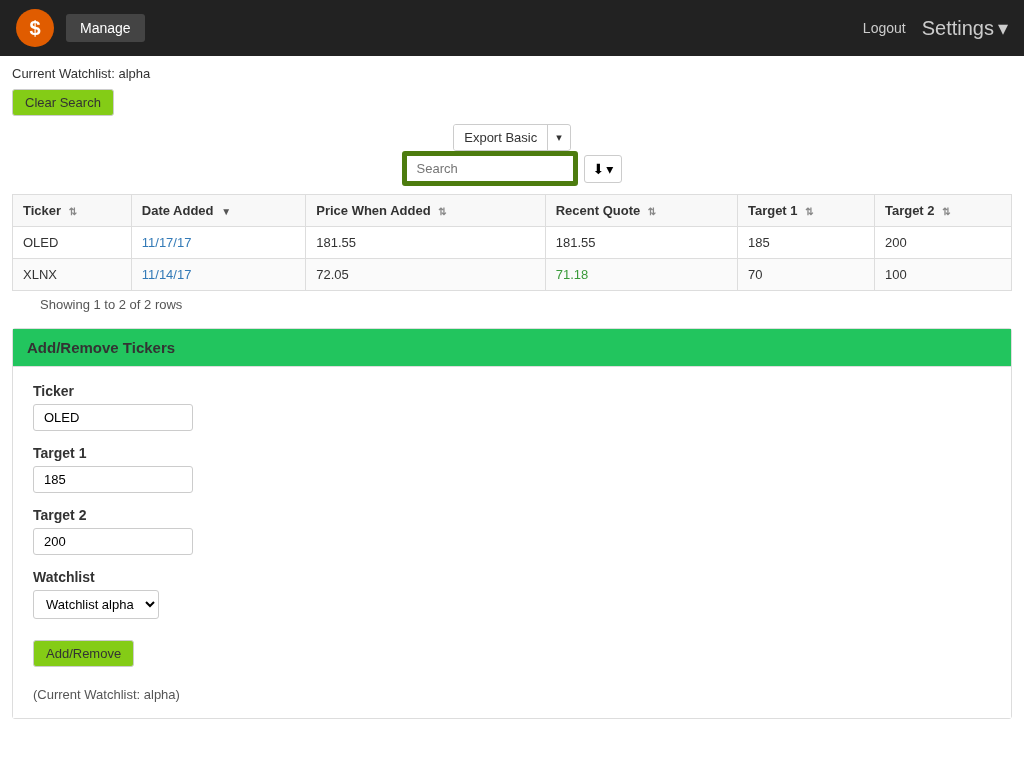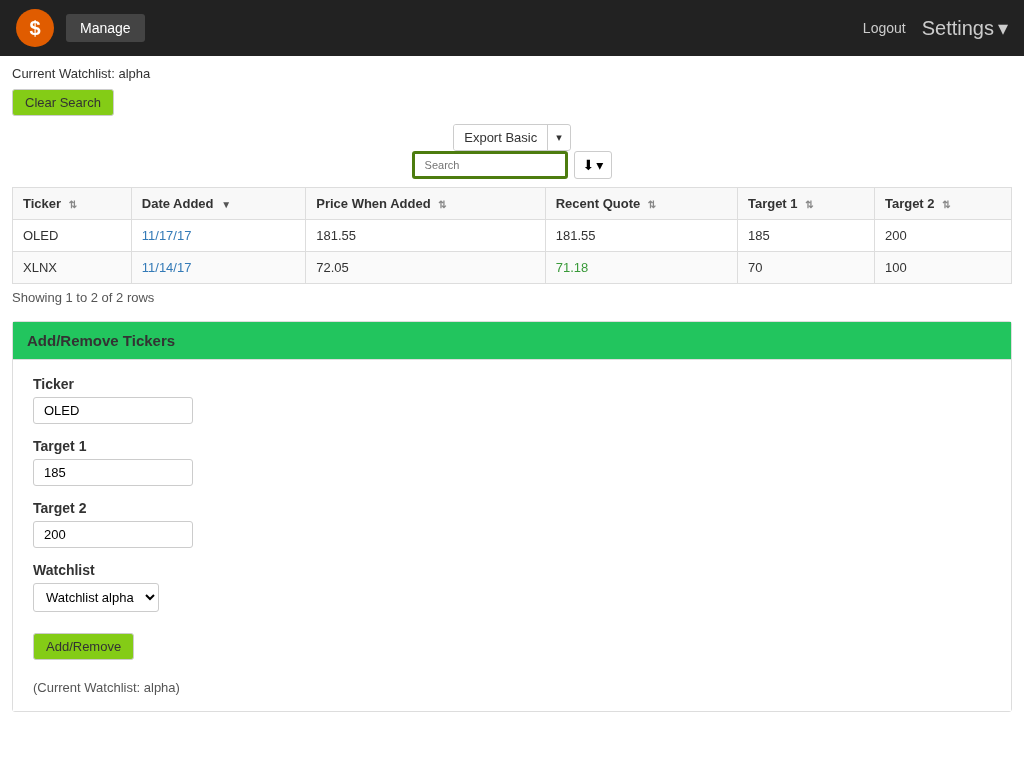--- a/index.html
+++ b/index.html
@@ -108,25 +108,25 @@
       background: #fff;
       cursor: pointer;
       font-size: 11px;
     }
     .toolbar-right {
       display: flex;
       align-items: center;
       gap: 6px;
     }
     .search-input {
-      border: 3px solid #4d7c0f;
+      border: 5px solid #4d7c0f;
       border-radius: 3px;
       padding: 5px 10px;
-      font-size: 11px;
-      width: 156px;
+      font-size: 13px;
+      width: 176px;
       outline: none;
     }
     .icon-btn {
       border: 1px solid #ccc;
       background: #fff;
       padding: 5px 8px;
       border-radius: 3px;
       cursor: pointer;
       font-size: 14px;
       display: flex;
@@ -163,20 +163,21 @@
       padding: 8px 10px;
       font-size: 13px;
     }
     tr:nth-child(even) td { background: #fafafa; }
     .link-blue { color: #337ab7; text-decoration: none; }
 
     .row-count {
       font-size: 13px;
       color: #555;
       margin-bottom: 16px;
+      margin-left: 28px;
     }
 
     
     .add-remove-section {
       background: #f5f5f5;
       border: 1px solid #ddd;
       border-radius: 3px;
       margin-bottom: 12px;
     }
     .add-remove-header {

